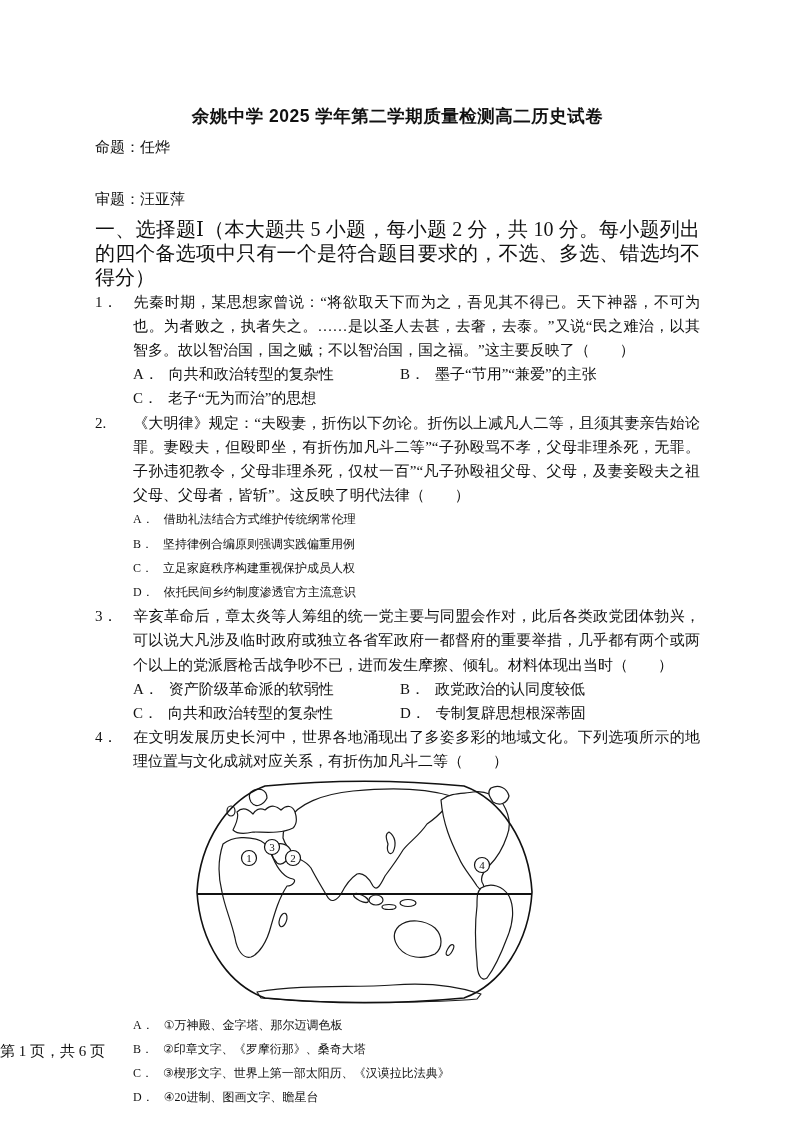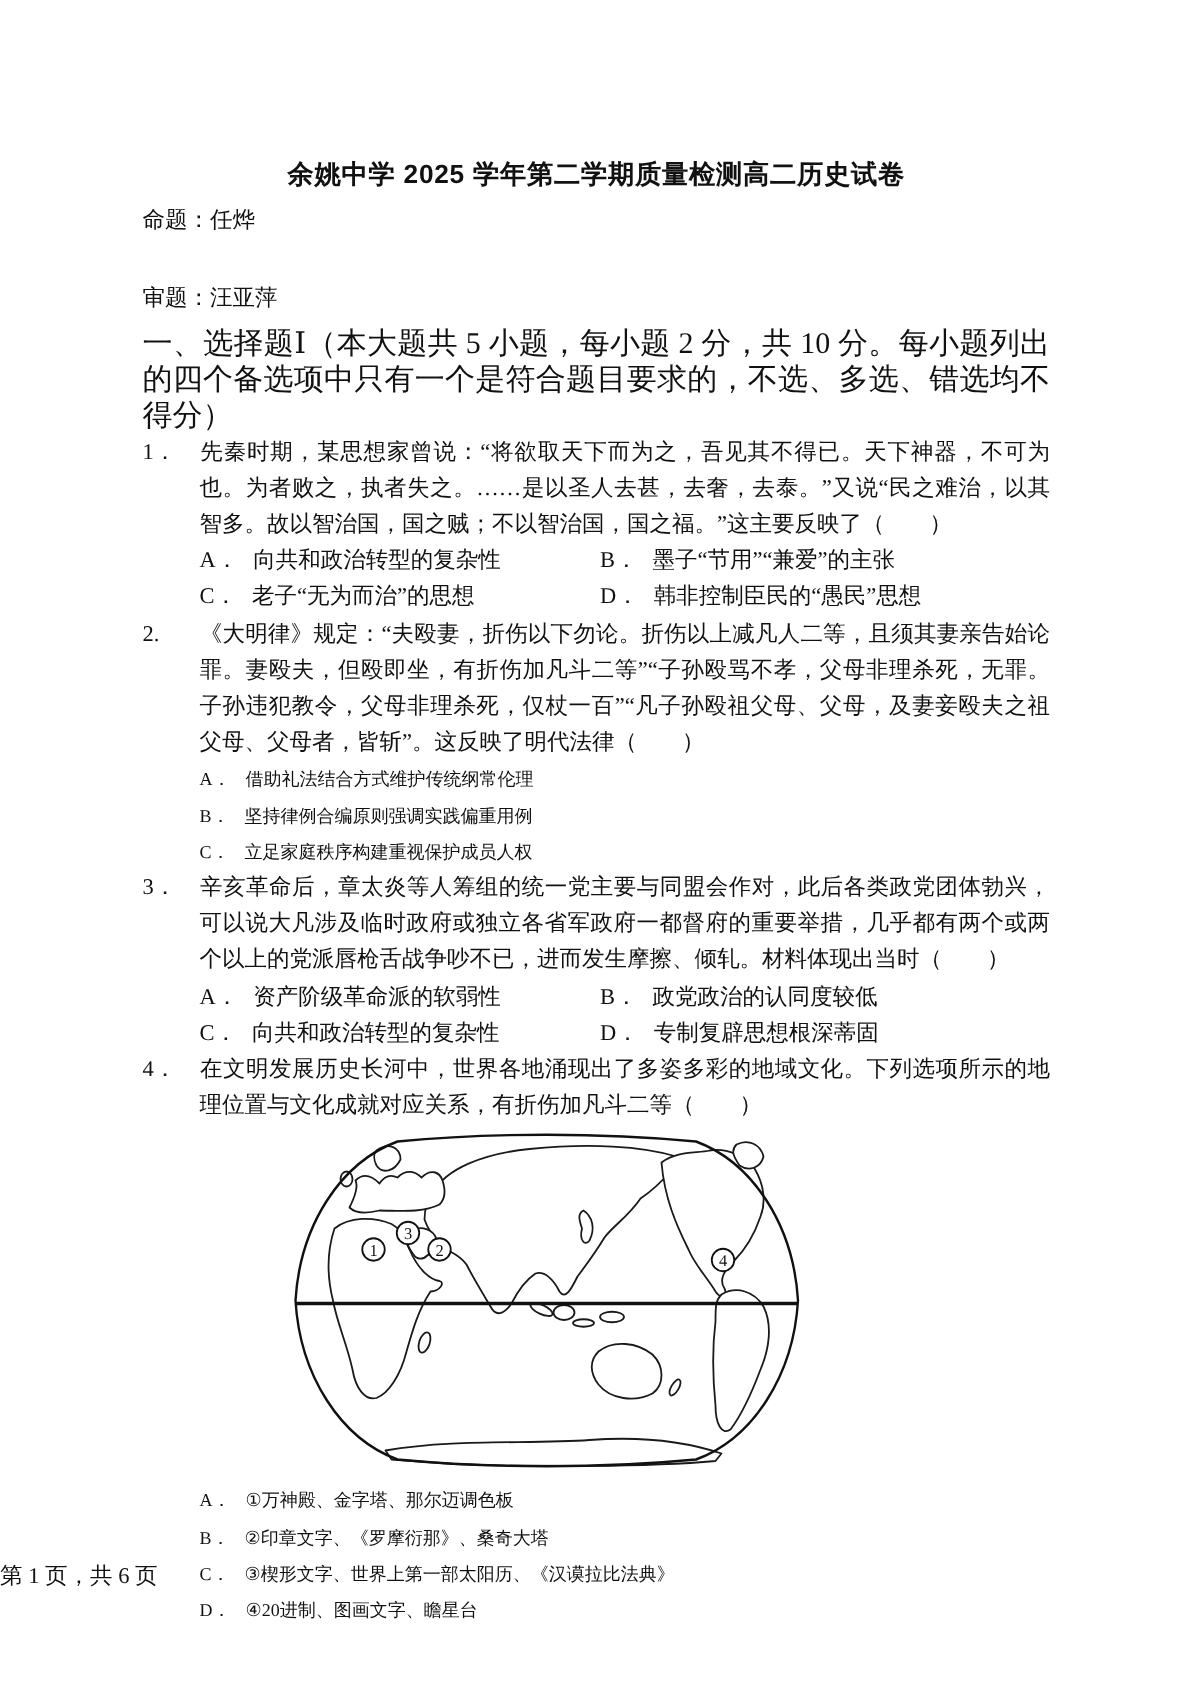--- a/index.html
+++ b/index.html
@@ -93,29 +93,29 @@
   <p class="section-heading">一、选择题Ⅰ（本大题共 5 小题，每小题 2 分，共 10 分。每小题列出的四个备选项中只有一个是符合题目要求的，不选、多选、错选均不得分）</p>
 
   <div class="question">
     <p class="stem"><span class="qnum">1．</span><span>先秦时期，某思想家曾说：“将欲取天下而为之，吾见其不得已。天下神器，不可为也。为者败之，执者失之。……是以圣人去甚，去奢，去泰。”又说“民之难治，以其智多。故以智治国，国之贼；不以智治国，国之福。”这主要反映了（　　）</span></p>
     <div class="opt-row">
       <div class="opt"><span class="opt-label">A．</span><span>向共和政治转型的复杂性</span></div>
       <div class="opt"><span class="opt-label">B．</span><span>墨子“节用”“兼爱”的主张</span></div>
     </div>
     <div class="opt-row">
       <div class="opt"><span class="opt-label">C．</span><span>老子“无为而治”的思想</span></div>
-      <div class="opt"><span class="opt-label">D．</span><span>韩非控制臣民的“愚民”思想</span></div>
     </div>
   </div>
 
   <div class="question">
     <p class="stem"><span class="qnum">2.</span><span>《大明律》规定：“夫殴妻，折伤以下勿论。折伤以上减凡人二等，且须其妻亲告始论罪。妻殴夫，但殴即坐，有折伤加凡斗二等”“子孙殴骂不孝，父母非理杀死，无罪。子孙违犯教令，父母非理杀死，仅杖一百”“凡子孙殴祖父母、父母，及妻妾殴夫之祖父母、父母者，皆斩”。这反映了明代法律（　　）</span></p>
     <div class="opt-line"><span class="opt-label">A．</span><span>借助礼法结合方式维护传统纲常伦理</span></div>
     <div class="opt-line"><span class="opt-label">B．</span><span>坚持律例合编原则强调实践偏重用例</span></div>
     <div class="opt-line"><span class="opt-label">C．</span><span>立足家庭秩序构建重视保护成员人权</span></div>
+    <div class="opt-line"><span class="opt-label">D．</span><span>依托民间乡约制度渗透官方主流意识</span></div>
   </div>
 
   <div class="question">
     <p class="stem"><span class="qnum">3．</span><span>辛亥革命后，章太炎等人筹组的统一党主要与同盟会作对，此后各类政党团体勃兴，可以说大凡涉及临时政府或独立各省军政府一都督府的重要举措，几乎都有两个或两个以上的党派唇枪舌战争吵不已，进而发生摩擦、倾轧。材料体现出当时（　　）</span></p>
     <div class="opt-row">
       <div class="opt"><span class="opt-label">A．</span><span>资产阶级革命派的软弱性</span></div>
       <div class="opt"><span class="opt-label">B．</span><span>政党政治的认同度较低</span></div>
     </div>
     <div class="opt-row">
       <div class="opt"><span class="opt-label">C．</span><span>向共和政治转型的复杂性</span></div>

